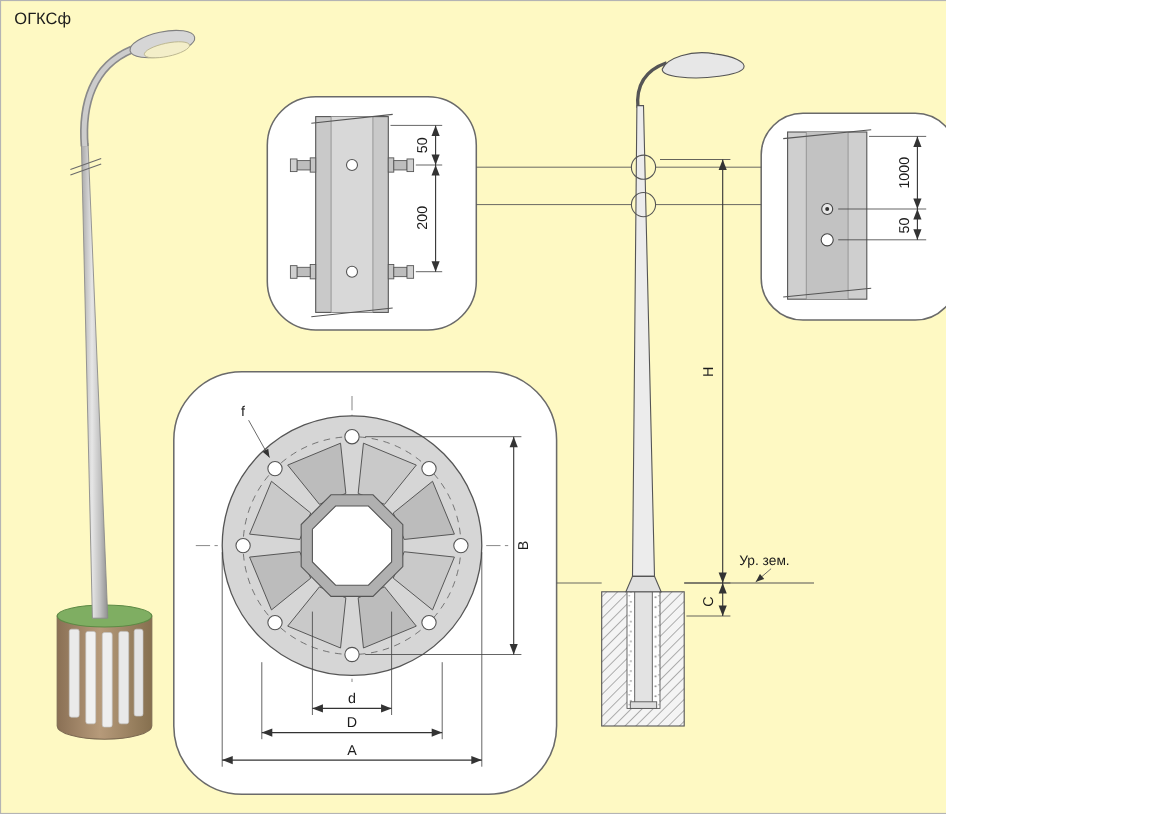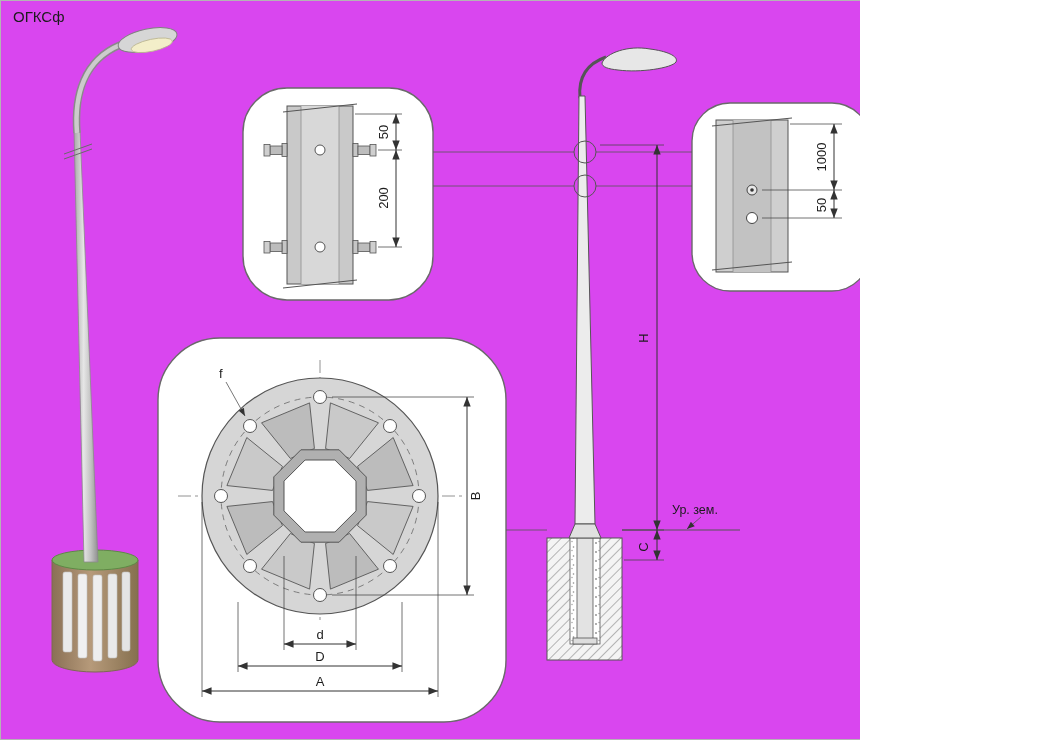--- a/index.html
+++ b/index.html
@@ -1,16 +1,16 @@
 <!DOCTYPE html>
 <html><head>
 <meta charset="utf-8">
 <style>
   html,body{margin:0;padding:0;background:#ffffff;}
-  .page{position:relative;width:860px;height:740px;background:#d946ef;overflow:hidden;}
+  .page{position:relative;width:860px;height:740px;background:#fef9c3;overflow:hidden;}
   svg{display:block;}
   text{font-family:"Liberation Sans","DejaVu Sans",sans-serif;fill:#1c1c1c;}
   .lbl{font-size:13px;}
   .title{font-size:15px;}
   .ground{font-size:12.5px;}
   .dim{stroke:#333;stroke-width:1;fill:none;}
   .ext{stroke:#444;stroke-width:0.75;fill:none;}
   .ldr{stroke:#555;stroke-width:0.8;fill:none;}
   .callout{fill:#ffffff;stroke:#6a6a6a;stroke-width:1.4;}
 </style>

